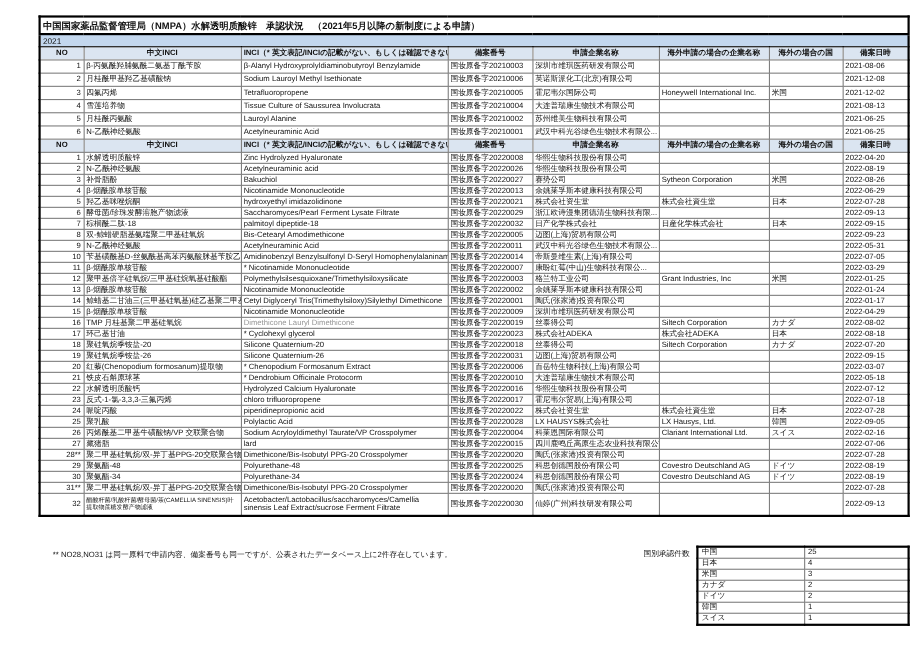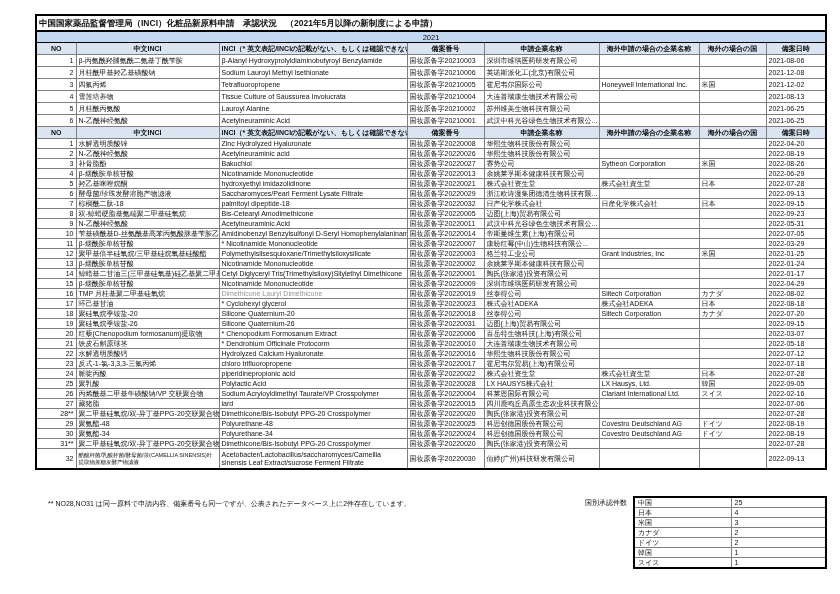--- a/index.html
+++ b/index.html
@@ -12,21 +12,21 @@
   table.main{border-collapse:collapse;table-layout:fixed;width:790px;border:2px solid #000;}
   table.main td{
     border:1px solid #7f7f7f;overflow:hidden;white-space:nowrap;
     padding:0 2px;font-size:7px;line-height:9px;vertical-align:middle;
   }
   tr.title-row td{
     border:1px solid #000;border-bottom:1px solid #000;
     font-weight:bold;font-size:8.5px;height:14px;line-height:14px;background:#fff;
   }
   tr.band td{
-    background:var(--band,#c3d7ee);text-align:center;font-size:7.5px;font-weight:normal;
+    background:var(--band,#c3d7ee);text-align:left;font-size:7.5px;font-weight:normal;
     height:10px;border-top:2px solid #000;border-bottom:1px solid #000;
   }
   tr.hdr td{
     background:var(--hdr,#dbe5f1);text-align:center;font-weight:bold;height:11px;
   }
   tr.d21 td{height:11px;}
   tr.d22 td{height:9px;}
   tr.wrap td{white-space:normal;height:19px;line-height:8px;}
   tr.wrap td.c1{font-size:5.5px;line-height:6.5px;}
   td.c0{text-align:right;}
@@ -48,21 +48,21 @@
         <col style="width:143px">
         <col style="width:188px">
         <col style="width:77px">
       <col style="width:115px">
         <col style="width:100px">
         <col style="width:67px">
         <col style="width:60px">
     </colgroup>
     <thead>
       <tr class="title-row">
-        <td colspan="8">中国国家薬品監督管理局（INCI）化粧品新原料申請　承認状況　（2021年5月以降の新制度による申請）</td>
+        <td colspan="8">中国国家薬品監督管理局（NMPA）水解透明质酸锌　承認状況　（2021年5月以降の新制度による申請）</td>
       </tr>
     </thead>
     <tbody>
         <tr class="band">
           <td colspan="8">2021</td>
         </tr>
         <tr class="hdr">
           <td>NO</td>
           <td>中文INCI</td>
           <td>INCI（* 英文表記/INCIの記載がない、もしくは確認できない）</td>

